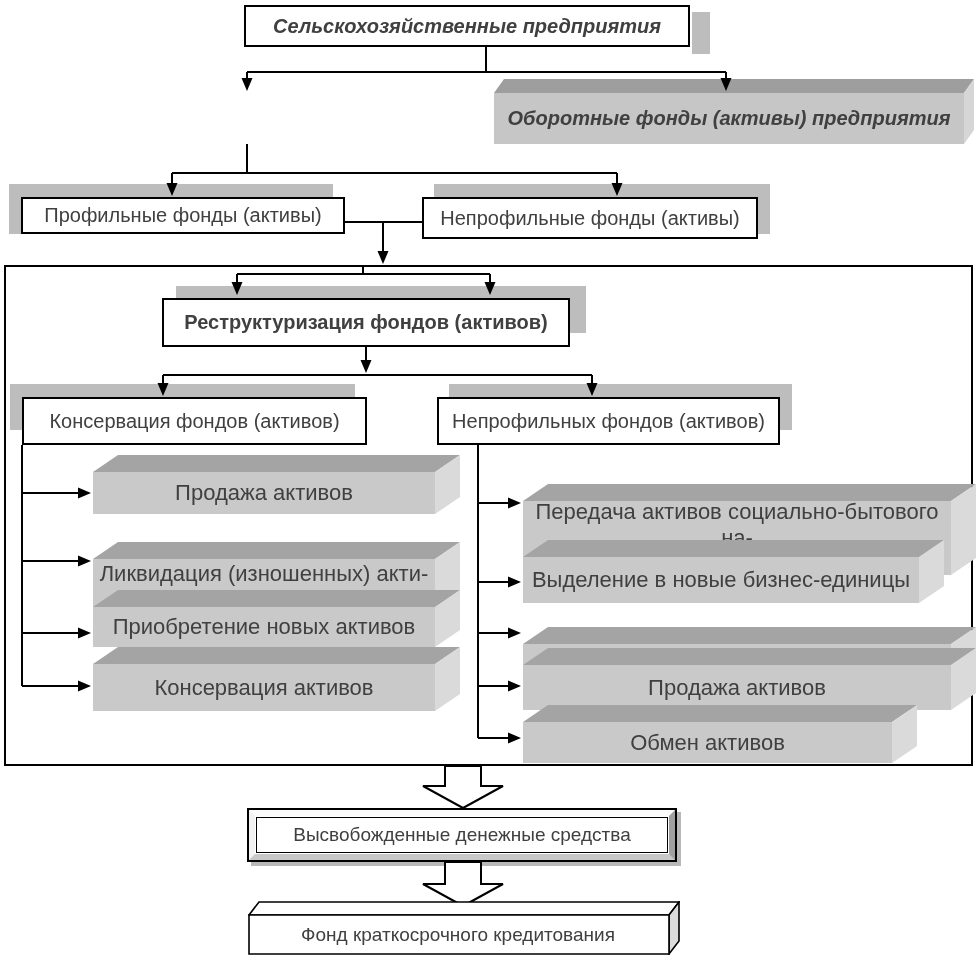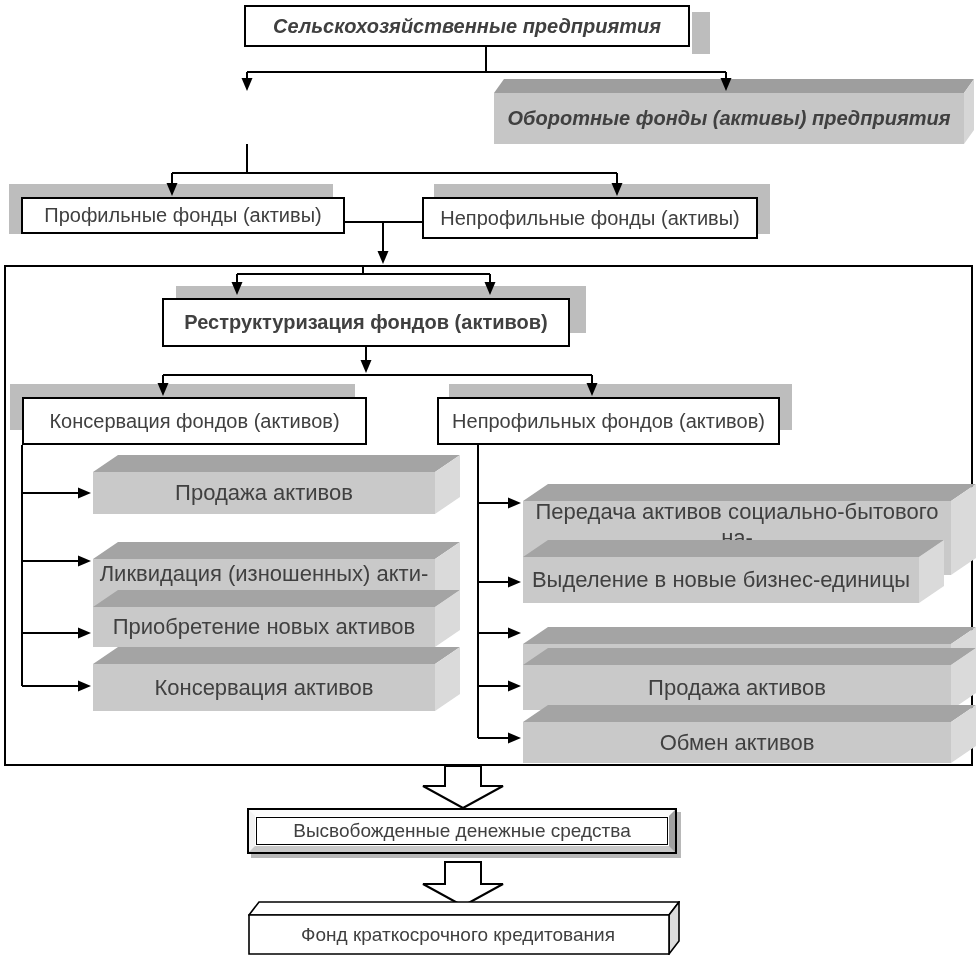--- a/index.html
+++ b/index.html
@@ -106,29 +106,29 @@
   </div>
   <div class="slab" style="left:523px;top:557px;width:396px;height:46px;">
     <span>Выделение в новые бизнес-единицы</span>
   </div>
   <div class="slab" style="left:523px;top:610px;width:428px;height:37px;margin-top:34px;">
     <span>Сдача в аренду</span>
   </div>
   <div class="slab" style="left:523px;top:665px;width:428px;height:45px;">
     <span>Продажа активов</span>
   </div>
-  <div class="slab" style="left:523px;top:722px;width:428px;height:41px;">
+  <div class="slab" style="left:523px;top:722px;width:369px;height:41px;">
     <span>Обмен активов</span>
   </div>
 
   <svg class="blockarrow" style="left:416px;top:765px;" width="94" height="45" viewBox="0 0 94 45">
     <polygon points="29,1 65,1 65,21 87,21 47,43 7,21 29,21" fill="#ffffff" stroke="#000000" stroke-width="2"></polygon>
   </svg>
 
-  <div class="bevelbox" style="left:247px;top:808px;width:430px;height:46px;">
+  <div class="bevelbox" style="left:247px;top:808px;width:430px;height:54px;">
     <div class="bevel"></div>
     <div class="inner">
       <span>Высвобожденные денежные средства</span>
     </div>
   </div>
 
   <svg class="blockarrow" style="left:416px;top:861px;" width="94" height="47" viewBox="0 0 94 47">
     <polygon points="29,1 65,1 65,23 87,23 47,45 7,23 29,23" fill="#ffffff" stroke="#000000" stroke-width="2"></polygon>
   </svg>
 

